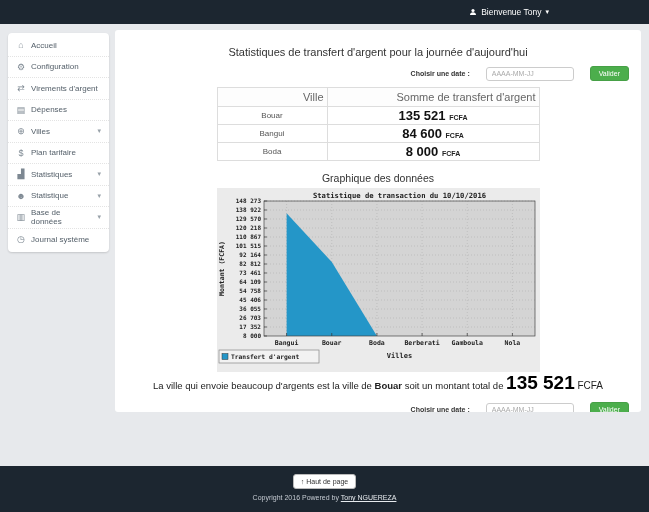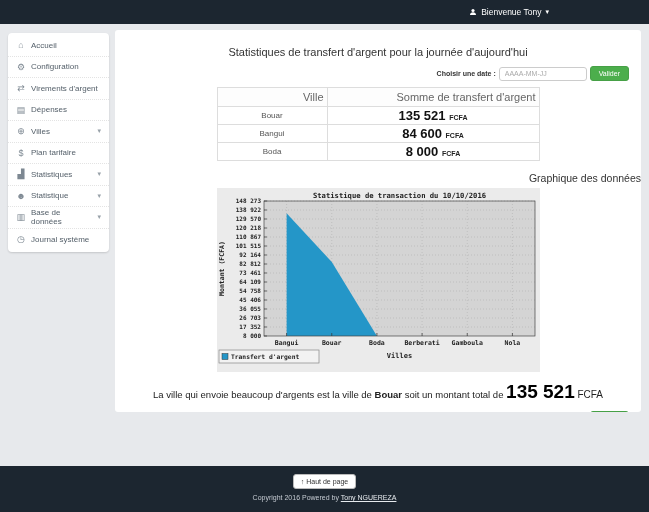--- a/index.html
+++ b/index.html
@@ -21,44 +21,44 @@
   .sidebar-item { display:flex; align-items:center; gap:5px; padding:0 8px; height:21.5px;
     font-size:8px; color:#55606a; border-bottom:1px dotted #e3e3e3; cursor:pointer; }
   .sidebar-item:last-child { border-bottom:none; }
   .sidebar-icon { width:10px; font-size:9px; color:#7d8892; text-align:center; flex:0 0 auto; }
   .sidebar-caret { margin-left:auto; font-size:7px; color:#98a1a9; }
   
   .main-card { position:absolute; left:115px; top:30px; width:526px; height:382px;
     background:#fff; border-radius:3px; overflow:hidden; }
   .main-title { text-align:center; font-size:11px; color:#333; font-weight:normal;
     margin:16px 0 0 0; }
-  .date-form { display:flex; justify-content:flex-end; align-items:center; gap:3px;
+  .date-form { display:flex; justify-content:flex-end; align-items:center; gap:16px;
     margin:8px 12px 0 0; }
   .date-label { font-size:7px; font-weight:bold; color:#333; }
   .date-input { width:88px; height:14px; font-size:7px; padding:1px 5px;
     border:1px solid #ccc; border-radius:3px; color:#666; font-family:inherit; }
   .date-input::placeholder { color:#aaa; }
   .btn-green { background:#4cae4c; border:1px solid #46a046; color:#fff; font-size:7px;
     padding:3px 8px; border-radius:3px; cursor:pointer; font-family:inherit; }
   
   .data-table { width:323px; margin:6px auto 0 auto; border-collapse:collapse; }
   .data-table th { border:1px solid #ddd; font-size:11px; color:#666; font-weight:normal;
     padding:3px; text-align:right; background:#fdfdfd; }
   .data-table th:first-child { width:110px; }
   .data-table td { border:1px solid #ddd; text-align:center; padding:1px 3px; }
   .data-table td.city { font-size:8px; color:#555; }
   .data-table td.amount { font-size:13px; font-weight:bold; color:#111; }
   .data-table .currency { font-size:7px; font-weight:bold; color:#222; }
   
-  .chart-heading { text-align:right; font-size:10.5px; color:#333; font-weight:normal;
+  .chart-heading { text-align:center; font-size:10.5px; color:#333; font-weight:normal;
     margin:11px 0 4px 0; }
   .chart-wrap { width:323px; height:184px; margin:0 auto; }
   .cht { font-family:"DejaVu Sans Mono", monospace; fill:#222; font-weight:bold; }
   
-  .summary { text-align:center; font-size:9.5px; color:#222; margin-top:9px; }
+  .summary { text-align:center; font-size:9.5px; color:#222; }
   .summary .big { font-size:19px; font-weight:bold; color:#000; }
   .summary .cur { font-size:10px; color:#222; }
   
   .footer { position:absolute; left:0; top:466px; width:649px; height:46px;
     background:#1c2630; text-align:center; }
   .top-btn { margin-top:8px; background:#fff; border:1px solid #bbb; border-radius:3px;
     font-size:7px; padding:3px 7px; color:#333; cursor:pointer; font-family:inherit; }
   .copyright { font-size:7px; color:#c4cad1; margin-top:5px; }
   .copyright a { color:#e6eaee; text-decoration:underline; cursor:pointer; }
 </style>

